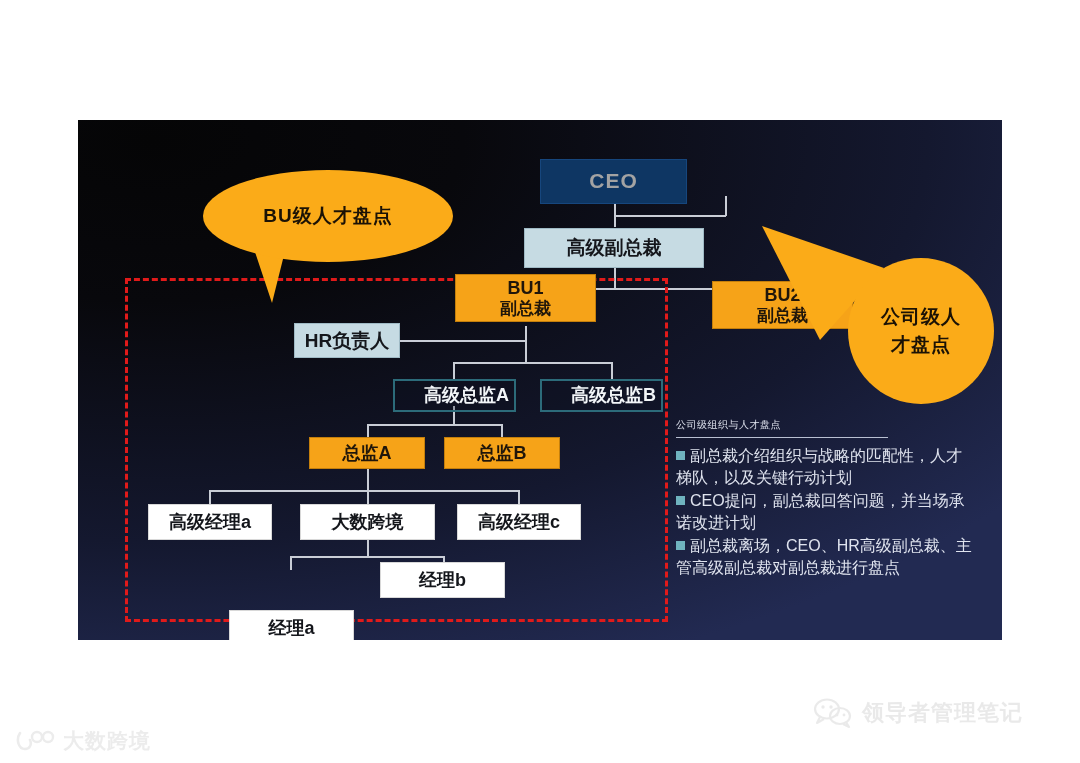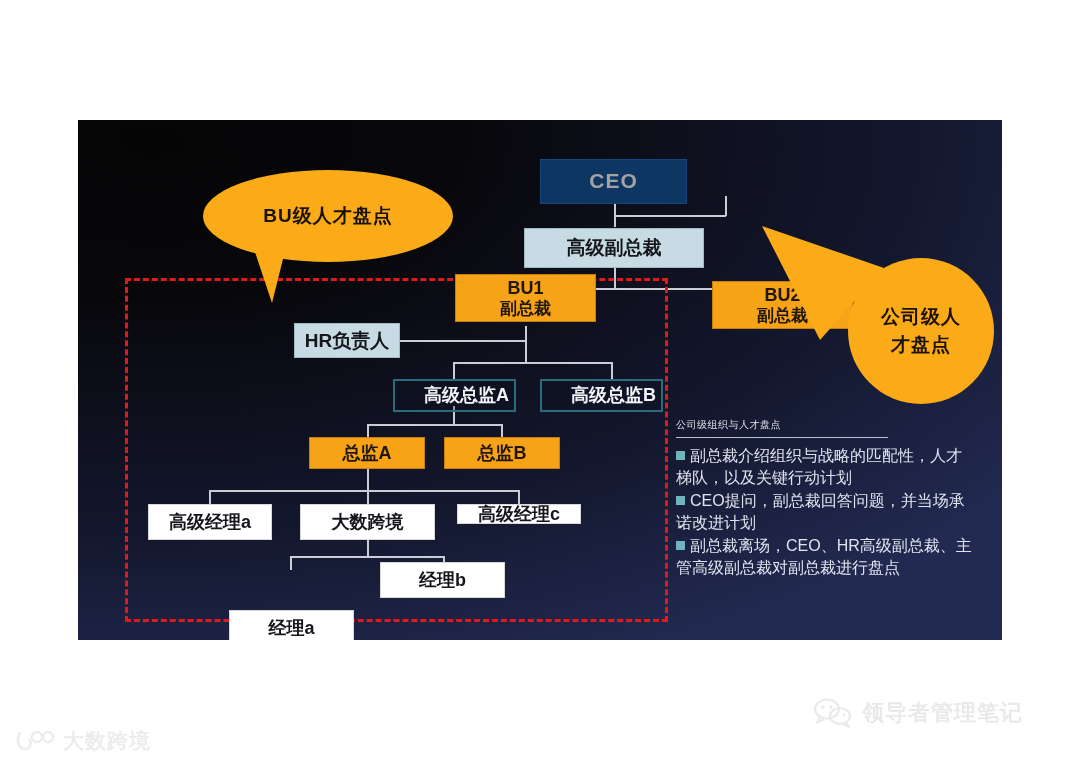--- a/index.html
+++ b/index.html
@@ -268,21 +268,21 @@
   </div>
 
   <div class="node white" style="left:70px; top:384px; width:124px; height:36px;">
     <span>高级经理a</span>
   </div>
 
   <div class="node white" style="left:222px; top:384px; width:135px; height:36px;">
     <span>大数跨境</span>
   </div>
 
-  <div class="node white" style="left:379px; top:384px; width:124px; height:20px;">
+  <div class="node white" style="left:379px; top:384px; width:124px; height:36px;">
     <span>高级经理c</span>
   </div>
 
   <div class="node white" style="left:151px; top:442px; width:125px; height:36px;margin-top:48px;">
     <span>经理a</span>
   </div>
 
   <div class="node white" style="left:302px; top:442px; width:125px; height:36px;">
     <span>经理b</span>
   </div>

